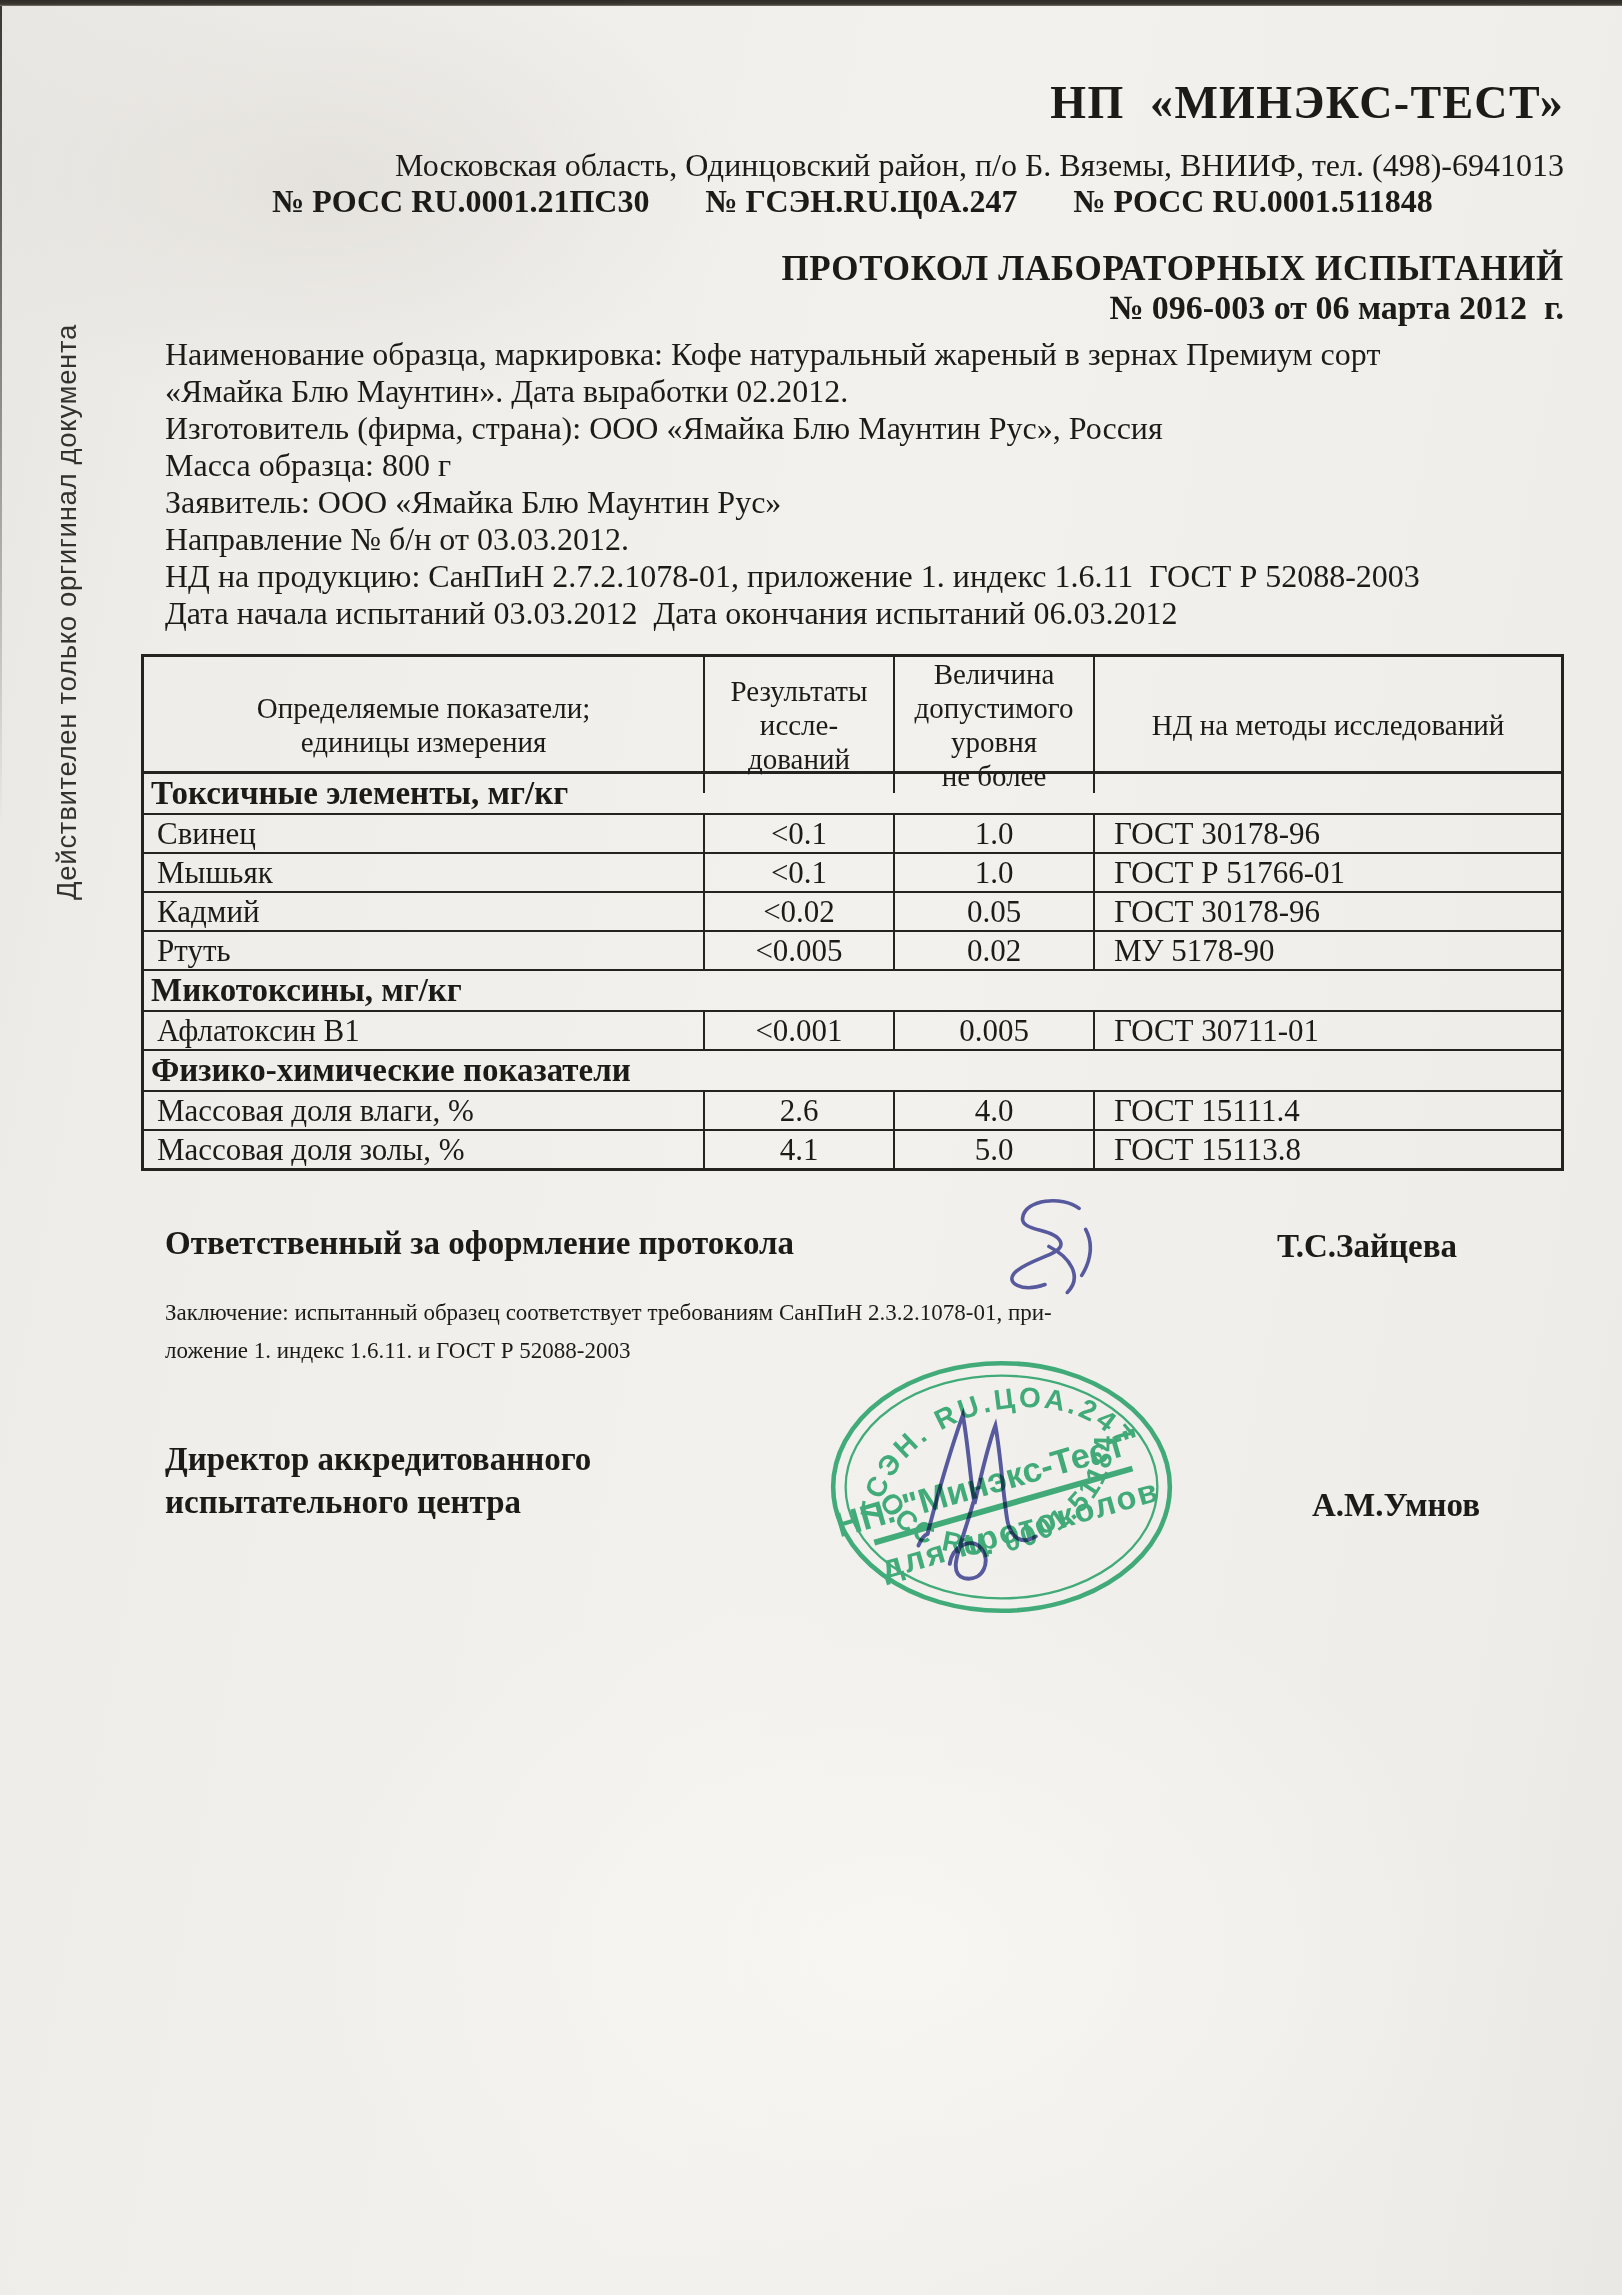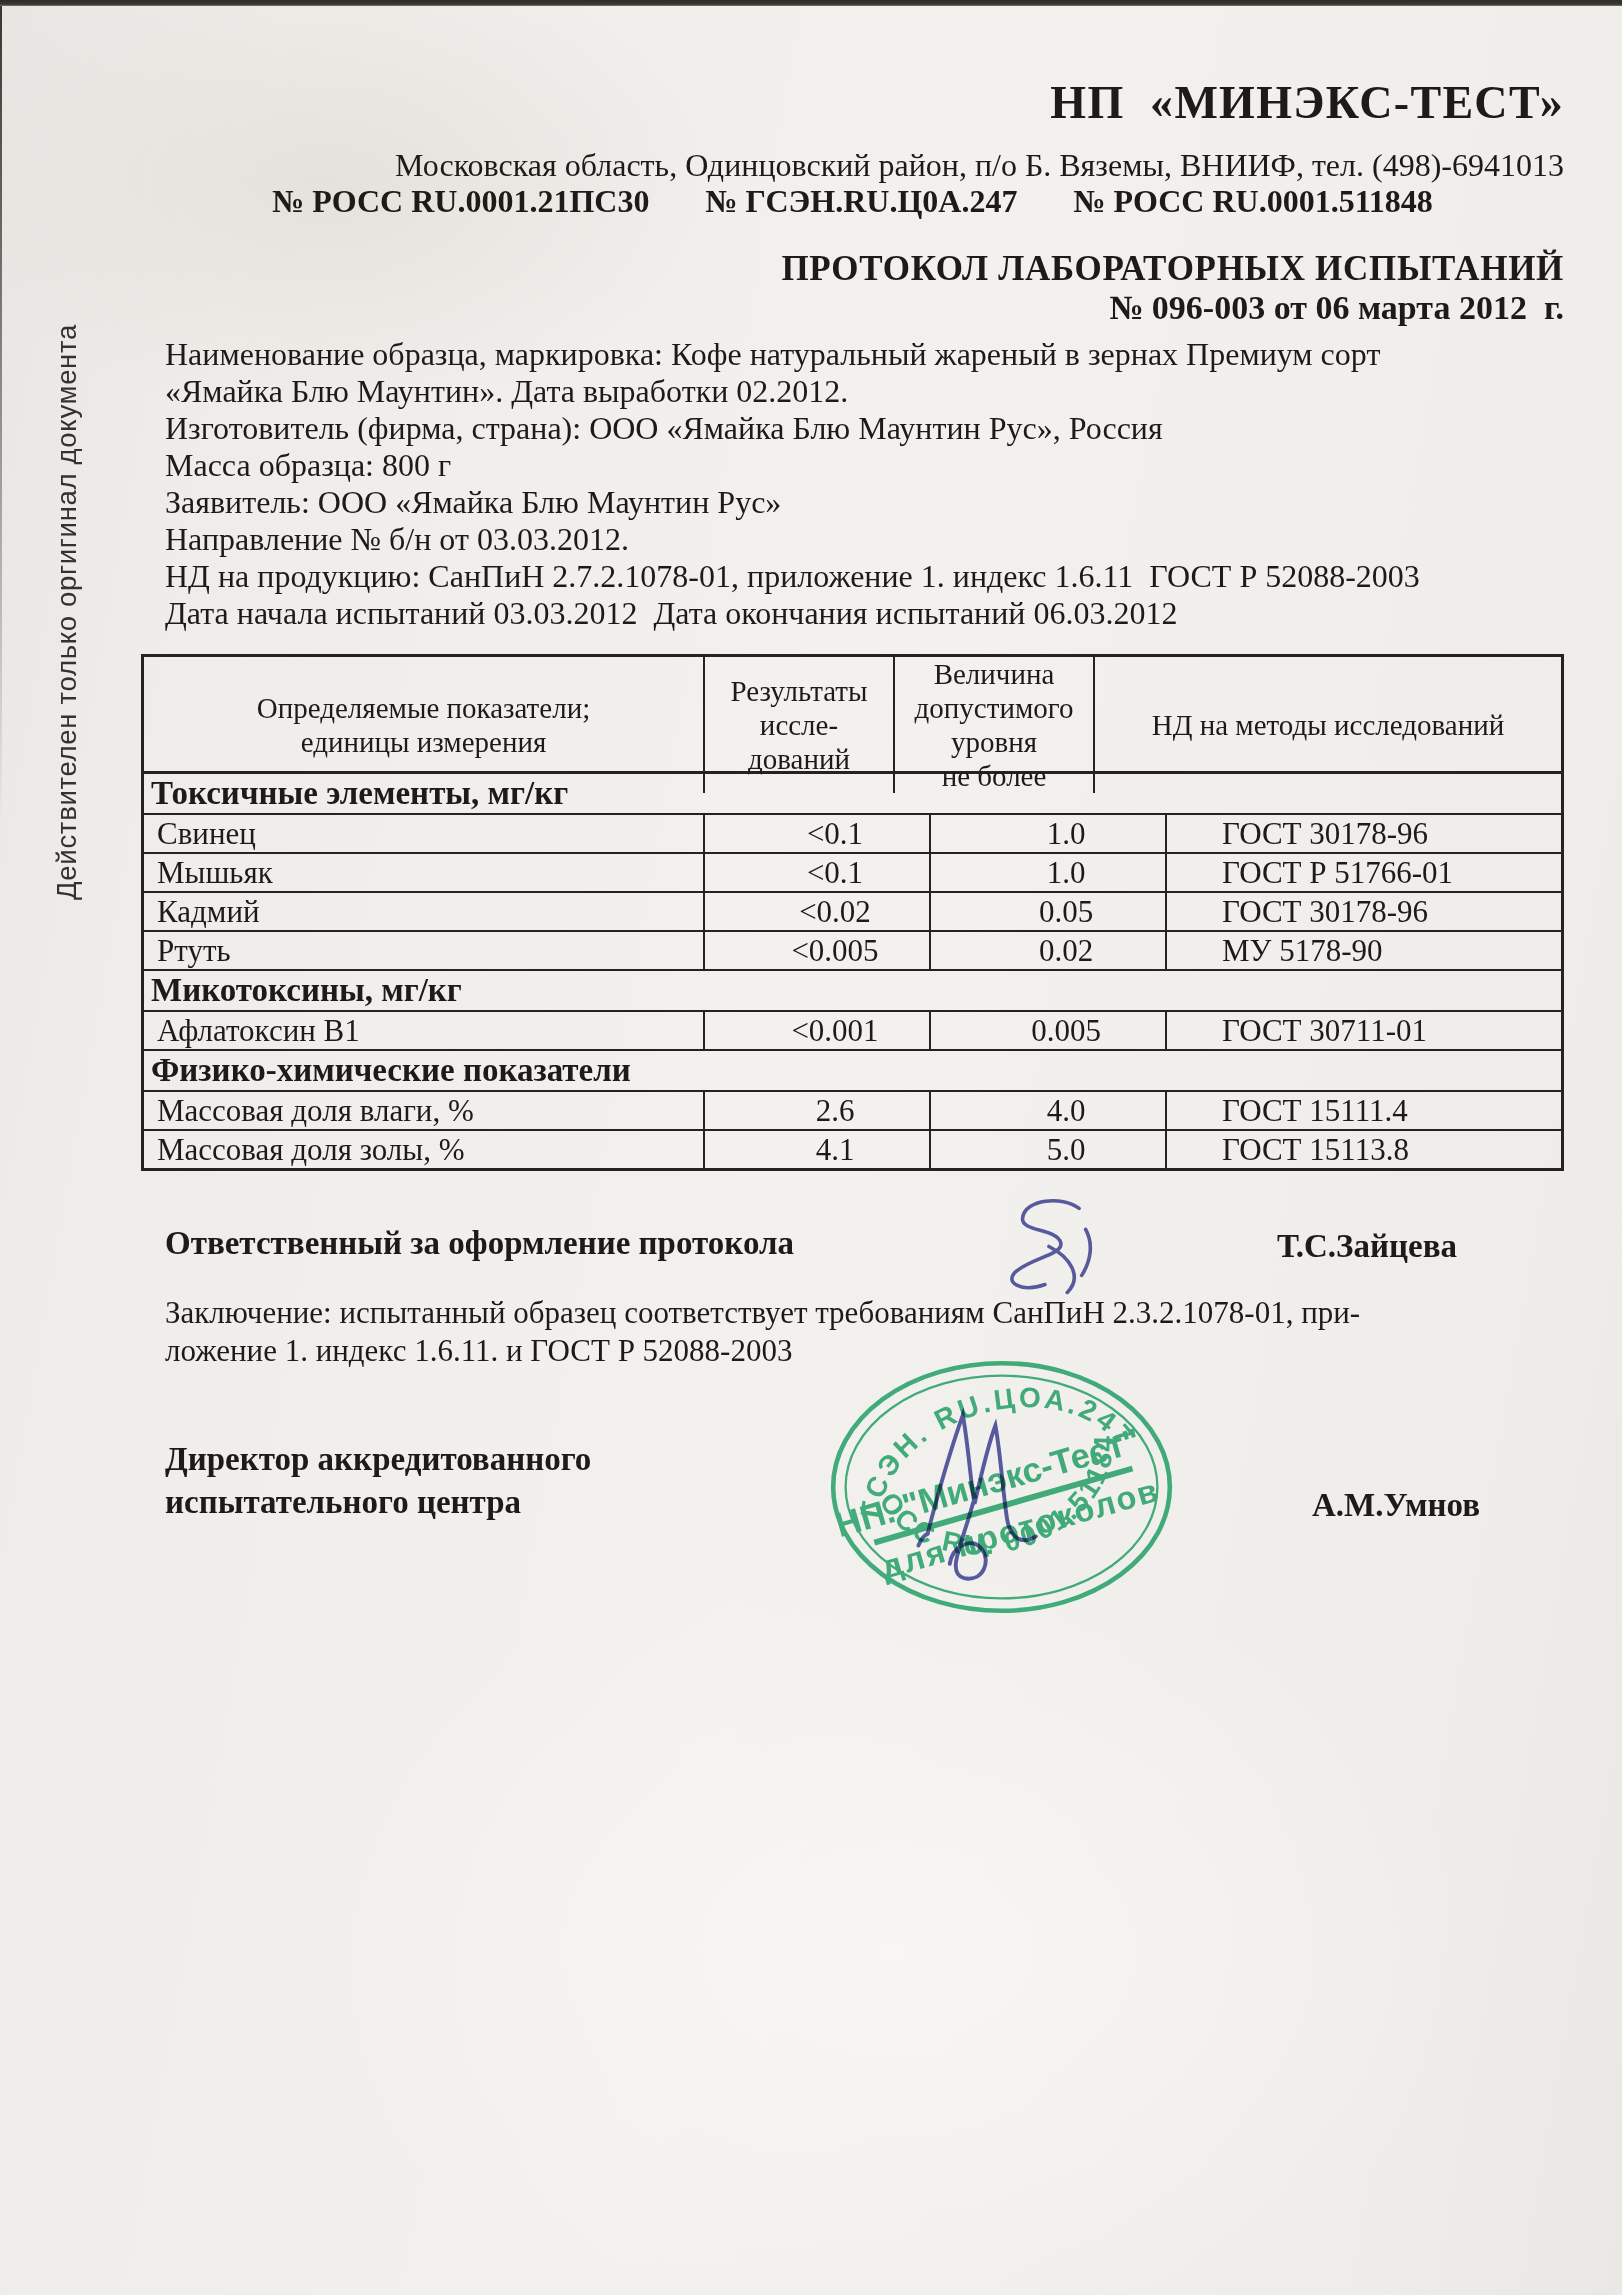--- a/index.html
+++ b/index.html
@@ -50,25 +50,25 @@
   .t-head{height:115px;border-bottom:0.7px solid var(--line);}
   .t-head .cell{font-size:29px;line-height:34px;display:flex;flex-direction:column;
     justify-content:center;align-items:center;text-align:center;}
   .cell{display:flex;align-items:center;font-size:31px;}
   .cb{border-right:2px solid var(--line);}
   .c-name{padding-left:13px;justify-content:flex-start;}
   .c-mid{justify-content:center;}
   .c-method{padding-left:19px;justify-content:flex-start;}
   .row-section{height:41px;}
   .row-section .cell{grid-column:1 / -1;font-weight:bold;font-size:33px;padding-left:7px;}
-  .row-data{height:39px;gap:36px;}
+  .row-data{height:39px;}
 
   .resp-label{position:absolute;top:1225px;left:165px;font-size:33px;font-weight:bold;}
   .resp-name{position:absolute;top:1228px;left:1277px;font-size:33px;font-weight:bold;}
-  .conclusion{position:absolute;top:1294px;left:165px;width:1302px;font-size:31px;line-height:38px;}
+  .conclusion{position:absolute;top:1294px;left:165px;width:1302px;font-size:23px;line-height:38px;}
   .director{position:absolute;top:1438px;left:165px;font-size:33px;font-weight:bold;line-height:43px;}
   .director-name{position:absolute;top:1487px;left:1312px;font-size:33px;font-weight:bold;}
 
   .stamp{position:absolute;left:822px;top:1356px;width:359px;height:262px;
     opacity:.9;mix-blend-mode:multiply;}
   .sig{position:absolute;mix-blend-mode:multiply;}
   .sig1{left:957px;top:1194px;width:151px;height:105px;}
   .sig2{left:908px;top:1398px;width:137px;height:196px;}
 </style>
 </head>

